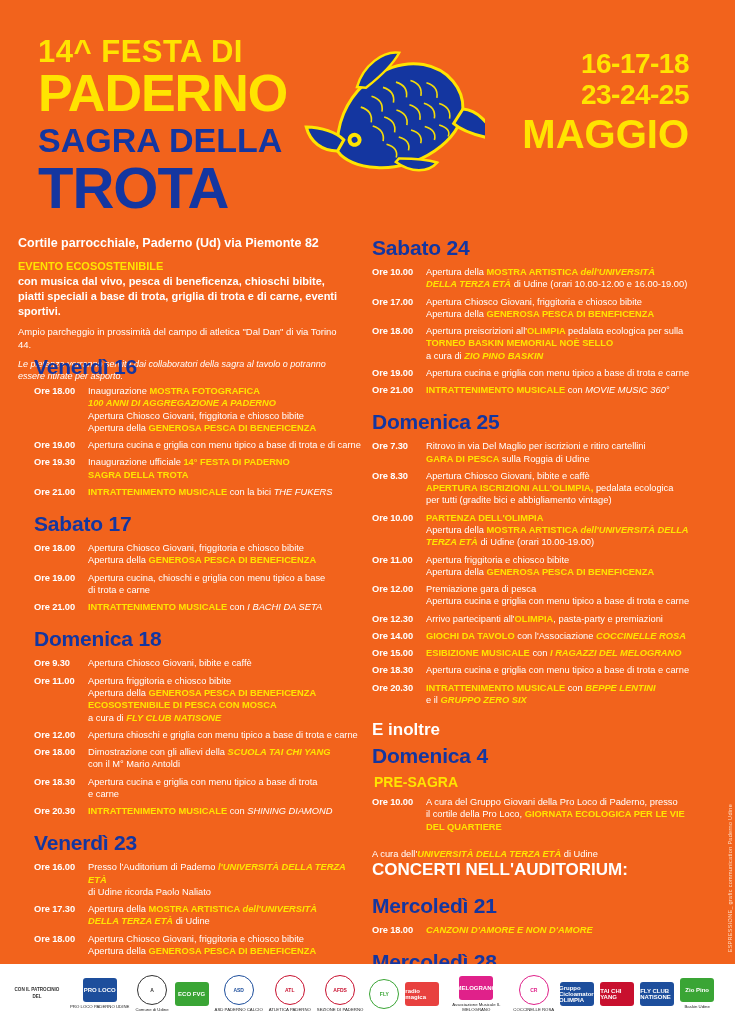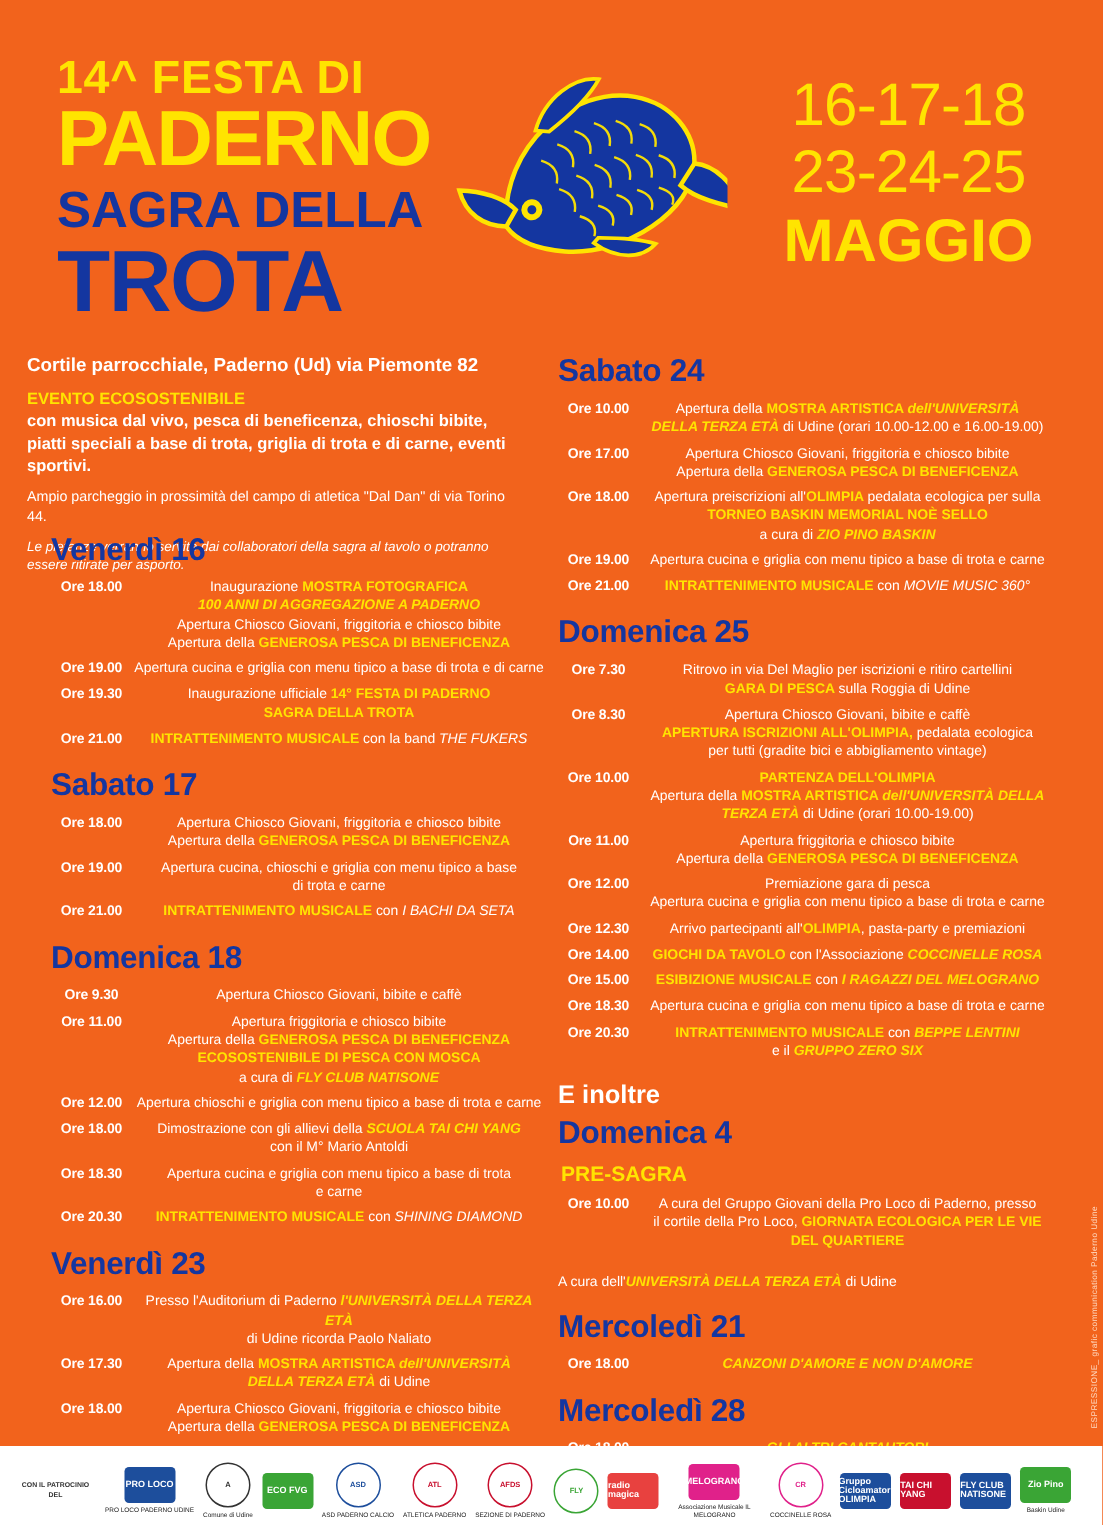--- a/index.html
+++ b/index.html
@@ -14,21 +14,21 @@
 
   
   .header { position: relative; height: 218px; }
   .title-block { position: absolute; left: 38px; top: 36px; }
   .t-line1 { font-size: 31px; font-weight: bold; color: #ffe400; letter-spacing: 0.5px; line-height: 1.0; }
   .t-line2 { font-size: 52px; font-weight: bold; color: #ffe400; letter-spacing: -1px; line-height: 0.95; margin-top: 2px;}
   .t-line3 { font-size: 34px; font-weight: bold; color: #1436a0; letter-spacing: 0px; line-height: 1.1; margin-top: 4px;}
   .t-line4 { font-size: 58px; font-weight: bold; color: #1436a0; letter-spacing: -1px; line-height: 0.95; margin-top: 0px;}
 
   .dates { position: absolute; right: 46px; top: 48px; text-align: right; }
-  .d-1, .d-2 { font-size: 40px; font-weight: normal; color: #ffe400; line-height: 1.12; letter-spacing: -0.5px; text-align: center;}
+  .d-1, .d-2 { font-size: 28px; font-weight: bold; color: #ffe400; line-height: 1.12; letter-spacing: -0.5px;}
   .d-3 { font-size: 40px; font-weight: bold; color: #ffe400; line-height: 1.15; }
   .d-4 { font-size: 34px; font-weight: bold; color: #ffe400; line-height: 1.1; }
 
   .fish { position: absolute; left: 300px; top: 18px; width: 185px; height: 195px; }
 
   
   .intro { position: absolute; left: 18px; top: 236px; width: 330px; color: #ffffff; }
   .intro .venue { font-size: 12.5px; font-weight: bold; color: #ffffff; margin-bottom: 9px; }
   .intro .eco { font-size: 11px; font-weight: bold; color: #ffe400; line-height: 1.35; }
   .intro .eco-sub { font-size: 11px; font-weight: bold; color: #ffffff; line-height: 1.35; }
@@ -36,21 +36,21 @@
   .intro .p3 { font-size: 9px; color: #ffffff; margin-top: 6px; line-height: 1.35; font-style: italic;}
 
   
   .col-left { position: absolute; left: 34px; top: 355px; width: 330px; }
   .col-right { position: absolute; left: 372px; top: 236px; width: 332px; }
 
   .day-head { font-size: 21px; font-weight: bold; color: #1436a0; margin: 14px 0 6px 0; letter-spacing: -0.2px; }
   .col-left .day-head:first-child { margin-top: 0; }
   .col-right .day-head:first-child { margin-top: 0; }
 
-  .ev { display: flex; margin-bottom: 5px; text-align: center; }
+  .ev { display: flex; margin-bottom: 5px; }
   .ev-time { flex: 0 0 54px; font-size: 9.3px; font-weight: bold; color: #ffffff; padding-top: 1px; letter-spacing: -0.1px;}
   .ev-body { flex: 1; font-size: 9.3px; color: #ffffff; line-height: 1.32; }
   .ev-body .cont { display: block; }
   .y { color: #ffe400; font-weight: bold; }
   .yi { color: #ffe400; font-weight: bold; font-style: italic; }
   .wi { font-style: italic; }
 
   .inoltre { font-size: 17px; font-weight: bold; color: #ffffff; margin: 14px 0 4px 0; }
   .presagra { font-size: 14px; font-weight: bold; color: #ffe400; margin: 0 0 6px 2px; }
 
@@ -147,21 +147,21 @@
       <div class="ev">
         <div class="ev-time">Ore 19.30</div>
         <div class="ev-body">
           <span class="cont"><span class="">Inaugurazione ufficiale </span><span class="y">14° FESTA DI PADERNO</span></span>
           <span class="cont"><span class="y">SAGRA DELLA TROTA</span></span>
         </div>
       </div>
       <div class="ev">
         <div class="ev-time">Ore 21.00</div>
         <div class="ev-body">
-          <span class="cont"><span class="y">INTRATTENIMENTO MUSICALE </span><span class="">con la band </span><span class="wi">THE FUKERS</span></span>
+          <span class="cont"><span class="y">INTRATTENIMENTO MUSICALE </span><span class="">con la bici </span><span class="wi">THE FUKERS</span></span>
         </div>
       </div>
       <div class="day-head">Sabato 17</div>
       <div class="ev">
         <div class="ev-time">Ore 18.00</div>
         <div class="ev-body">
           <span class="cont"><span class="">Apertura Chiosco Giovani, friggitoria e chiosco bibite</span></span>
           <span class="cont"><span class="">Apertura della </span><span class="y">GENEROSA PESCA DI BENEFICENZA</span></span>
         </div>
       </div>
@@ -368,20 +368,21 @@
       <div class="presagra">PRE-SAGRA</div>
       <div class="ev">
         <div class="ev-time">Ore 10.00</div>
         <div class="ev-body">
           <span class="cont"><span class="">A cura del Gruppo Giovani della Pro Loco di Paderno, presso</span></span>
           <span class="cont"><span class="">il cortile della Pro Loco, </span><span class="y">GIORNATA ECOLOGICA PER LE VIE</span></span>
           <span class="cont"><span class="y">DEL QUARTIERE</span></span>
         </div>
       </div>
       <div class="cura-line"><span class="">A cura dell'</span><span class="yi">UNIVERSITÀ DELLA TERZA ETÀ</span><span class=""> di Udine</span></div>
+      <div class="concerti">CONCERTI NELL'AUDITORIUM:</div>
       <div class="day-head">Mercoledì 21</div>
       <div class="ev">
         <div class="ev-time">Ore 18.00</div>
         <div class="ev-body">
           <span class="cont"><span class="yi">CANZONI D'AMORE E NON D'AMORE</span></span>
         </div>
       </div>
       <div class="day-head">Mercoledì 28</div>
       <div class="ev">
         <div class="ev-time">Ore 18.00</div>

